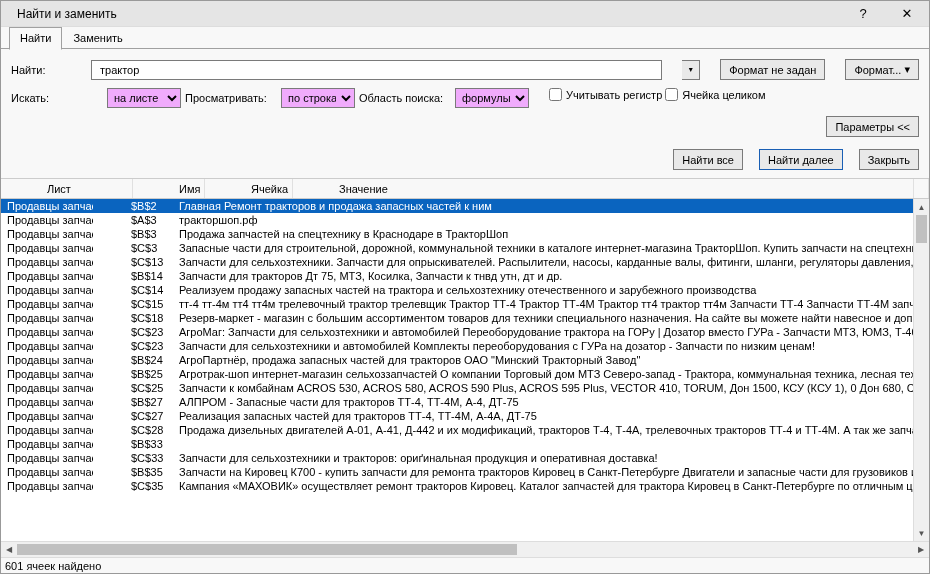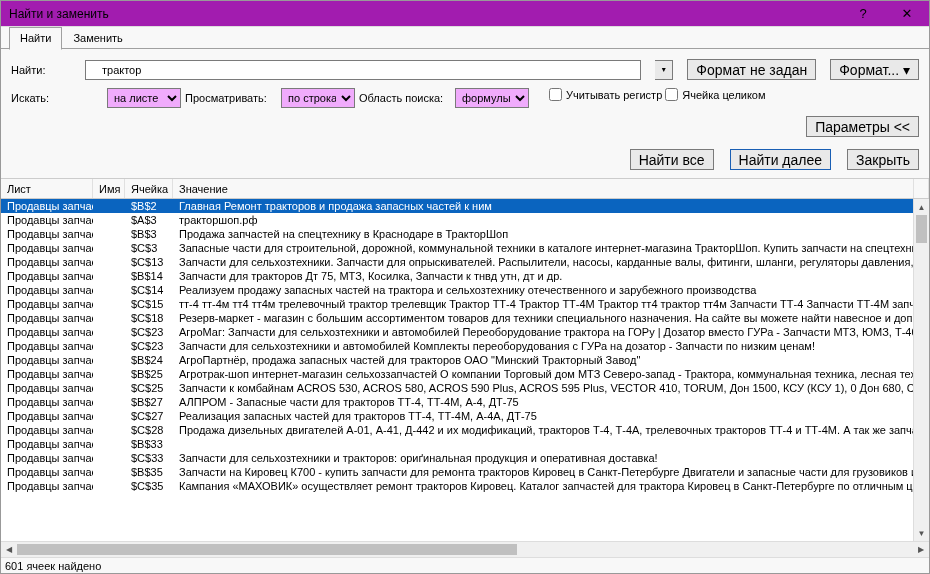--- a/index.html
+++ b/index.html
@@ -17,22 +17,22 @@
     border: 1px solid #999;
     display: flex;
     flex-direction: column;
     position: relative;
     background: #f8f8f8;
   }
   .titlebar {
     height: 26px;
     display: flex;
     align-items: center;
-    padding-left: 8px;
-    background: #a21caf;
+    padding-left: 16px;
+    background: #e5e5e5;
     border-bottom: 1px solid #ddd;
   }
   .titlebar-title { flex: 1; font-size: 12px; }
   .titlebar-btn {
     width: 44px;
     height: 26px;
     display: flex;
     align-items: center;
     justify-content: center;
     font-size: 13px;
@@ -61,44 +61,44 @@
   .tab-separator { border-bottom: 1px solid #a0a0a0; flex: 1; margin-left: 0; }
   .tab-body {
     border-top: 1px solid #a0a0a0;
     margin-top: -1px;
     padding: 10px 10px 4px 10px;
     background: #f8f8f8;
   }
   .find-row {
     display: flex;
     align-items: center;
-    gap: 14px;
+    gap: 20px;
     margin-bottom: 8px;
   }
   .label { min-width: 60px; text-align: left; }
   .find-input {
     flex: 1;
     height: 20px;
     border: 1px solid #7a7a7a;
-    padding: 0 16px;
+    padding: 0 8px;
     font-size: 11px;
     font-family: inherit;
     background: #fff;
   }
   .combo-btn {
     width: 18px; height: 20px; border: 1px solid #7a7a7a; border-left: none;
     display: flex; align-items: center; justify-content: center;
     background: #e9e9e9; font-size: 8px; cursor: pointer;
   }
   .btn {
     height: 21px;
     border: 1px solid #7a7a7a;
     background: #e9e9e9;
     padding: 0 8px;
-    font-size: 14px;
+    font-size: 11px;
     font-family: inherit;
     cursor: pointer;
     display: inline-flex;
     align-items: center;
   }
   .btn.primary { border-color: #1a5fb4; }
   .options-row {
     display: flex;
     align-items: flex-start;
     gap: 20px;
@@ -147,20 +147,21 @@
     height: 20px;
     align-items: center;
   }
   .col-h {
     padding: 0 6px;
     font-size: 11px;
     border-right: 1px solid #e0e0e0;
     height: 100%;
     display: flex;
     align-items: center;
+    margin-left: 40px;
   }
   .col-list { width: 92px; }
   .col-name { width: 32px; }
   .col-cell { width: 48px; }
   .col-val { flex: 1; border-right: none; }
   .col-scroll { width: 16px; border-left: 1px solid #e0e0e0; }
   .results-body {
     flex: 1;
     overflow: hidden;
     position: relative;

